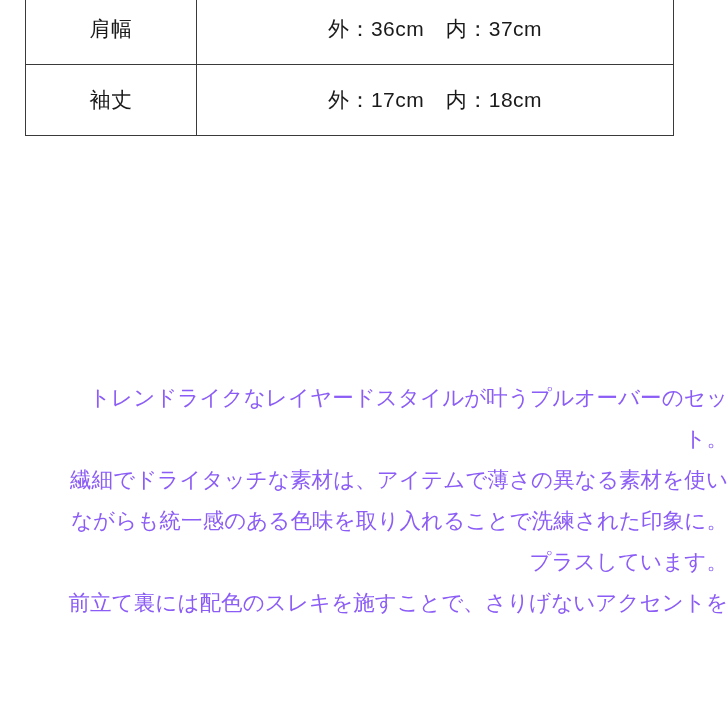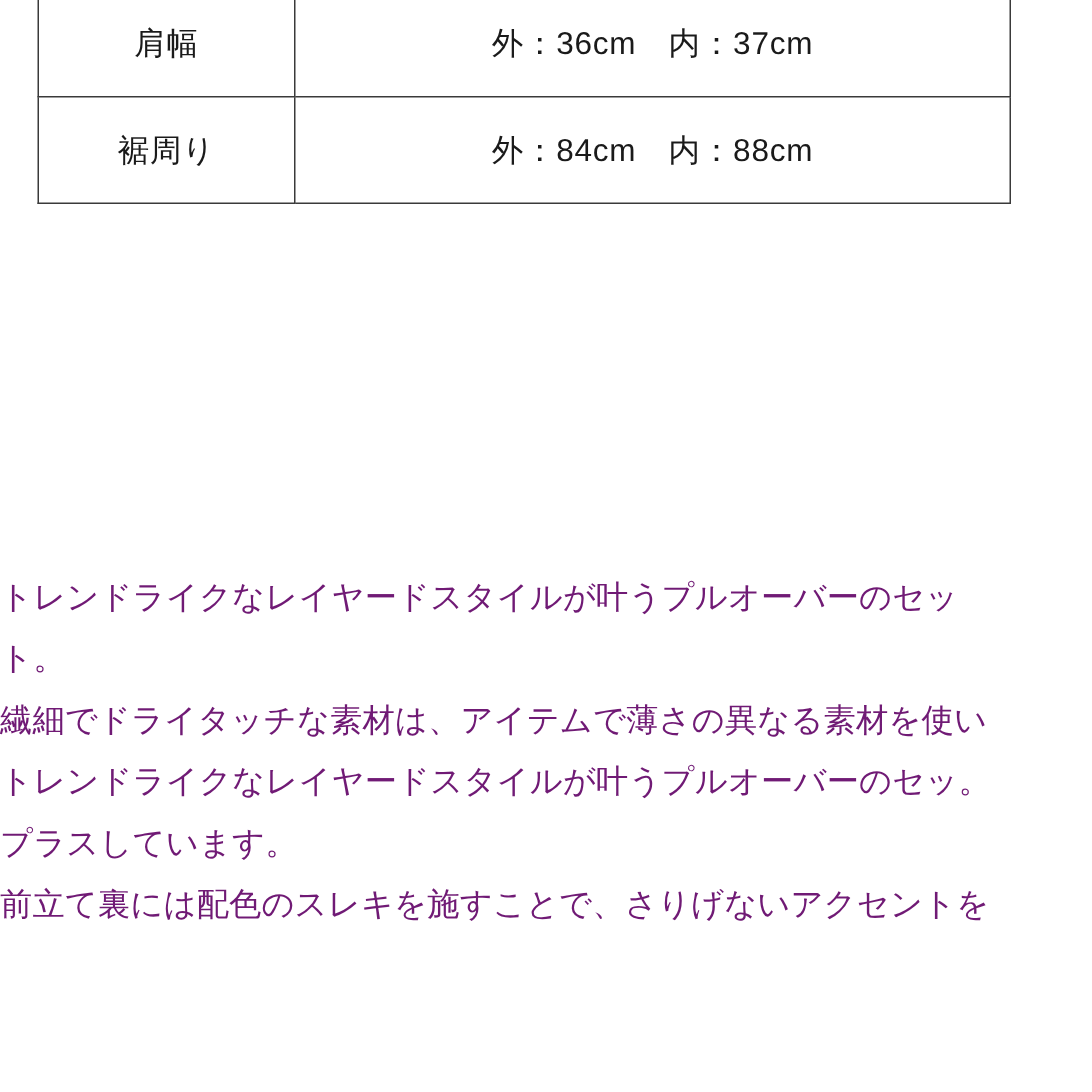--- a/index.html
+++ b/index.html
@@ -52,24 +52,24 @@
     display: inline-block;
     white-space: pre;
   }
 
   
   .description {
     position: absolute;
     left: 0;
     top: 378px;
     width: 728px;
-    text-align: left;
+    text-align: right;
     font-size: 21.5px;
     line-height: 41px;
-    color: #701a75;
+    color: #8b5cf6;
     letter-spacing: 0.1px;
   }
   .description p {
     margin: 0;
     padding: 0;
   }
   .desc-line {
     display: block;
   }
 </style>
@@ -79,29 +79,29 @@
 <div class="page">
 
   <div class="spec-table-wrap">
     <table class="spec-table">
       <tbody>
         <tr>
           <td class="label">肩幅</td>
           <td class="value"><span class="val-inner">外：36cm　内：37cm</span></td>
         </tr>
         <tr>
-          <td class="label">裾周り</td>
-          <td class="value"><span class="val-inner">外：84cm　内：88cm</span></td>
+          <td class="label">袖丈</td>
+          <td class="value"><span class="val-inner">外：17cm　内：18cm</span></td>
         </tr>
       </tbody>
     </table>
   </div>
 
   <div class="description">
     <p class="desc-line">トレンドライクなレイヤードスタイルが叶うプルオーバーのセッ</p>
     <p class="desc-line">ト。</p>
     <p class="desc-line">繊細でドライタッチな素材は、アイテムで薄さの異なる素材を使い</p>
-    <p class="desc-line">トレンドライクなレイヤードスタイルが叶うプルオーバーのセッ。</p>
+    <p class="desc-line">ながらも統一感のある色味を取り入れることで洗練された印象に。</p>
     <p class="desc-line">プラスしています。</p>
     <p class="desc-line">前立て裏には配色のスレキを施すことで、さりげないアクセントを</p>
   </div>
 
 </div>
 
 </body></html>

